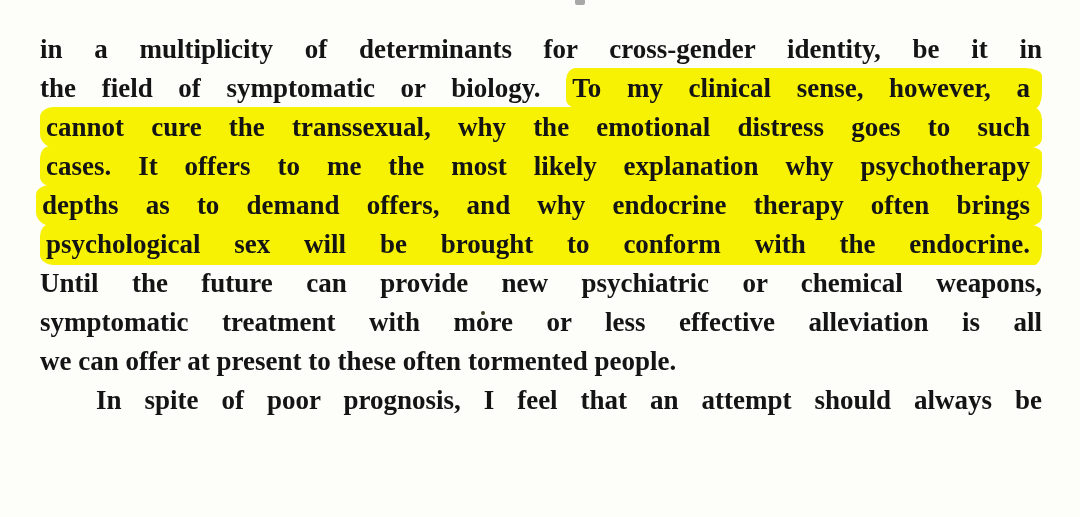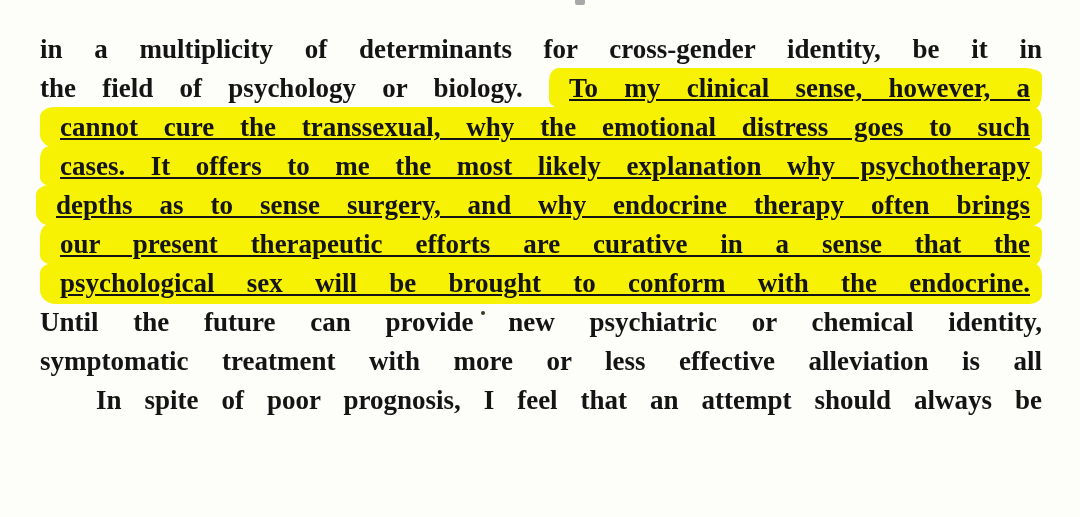--- a/index.html
+++ b/index.html
@@ -55,45 +55,44 @@
   }
   .line.no-justify {
     text-align: left;
     text-align-last: left;
   }
   .line.indent {
     text-indent: 56px;
   }
   .hl {
     background: #f7f204;
-    padding: 5px 12px 6px 20px;
+    padding: 5px 12px 6px 6px;
     border-radius: 14px 10px 12px 16px / 10px 12px 10px 14px;
     box-decoration-break: clone;
-    text-decoration: underline;
     -webkit-box-decoration-break: clone;
   }
   .line:nth-child(even) .hl {
     border-radius: 10px 18px 8px 14px / 12px 8px 16px 10px;
   }
   .line:nth-child(5) .hl,
   .line:nth-child(9) .hl {
     margin-left: -4px;
   }
 </style>
 </head>
 <body>
 
 <div class="page">
   <div class="header-mark"></div>
   <div class="ink-speck"></div>
   <div class="text-block" id="text-block">
       <div class="line"><span class="seg">in a multiplicity of determinants for cross-gender identity, be it in</span></div>
-      <div class="line"><span class="seg">the field of psychology or biology. </span><span class="seg hl">To my clinical sense, however, a</span></div>
+      <div class="line"><span class="seg">the field of symptomatic or biology. </span><span class="seg hl">To my clinical sense, however, a</span></div>
       <div class="line"><span class="seg hl">cannot cure the transsexual, why the emotional distress goes to such</span></div>
       <div class="line"><span class="seg hl">cases. It offers to me the most likely explanation why psychotherapy</span></div>
-      <div class="line"><span class="seg hl">depths as to sense surgery, and why endocrine therapy often brings</span></div>
-      <div class="line"><span class="seg hl">our present therapeutic efforts are curative in a sense that the</span></div>
+      <div class="line"><span class="seg hl">depths as to demand offers, and why endocrine therapy often brings</span></div>
       <div class="line"><span class="seg hl">psychological sex will be brought to conform with the endocrine.</span></div>
-      <div class="line"><span class="seg">Until the future can provide new psychiatric or chemical identity,</span></div>
+      <div class="line"><span class="seg">Until the future can provide new psychiatric or chemical weapons,</span></div>
       <div class="line"><span class="seg">symptomatic treatment with more or less effective alleviation is all</span></div>
+      <div class="line no-justify"><span class="seg">we can offer at present to these often tormented people.</span></div>
       <div class="line indent"><span class="seg">In spite of poor prognosis, I feel that an attempt should always be</span></div>
     </div>
 </div>
 
 </body></html>

